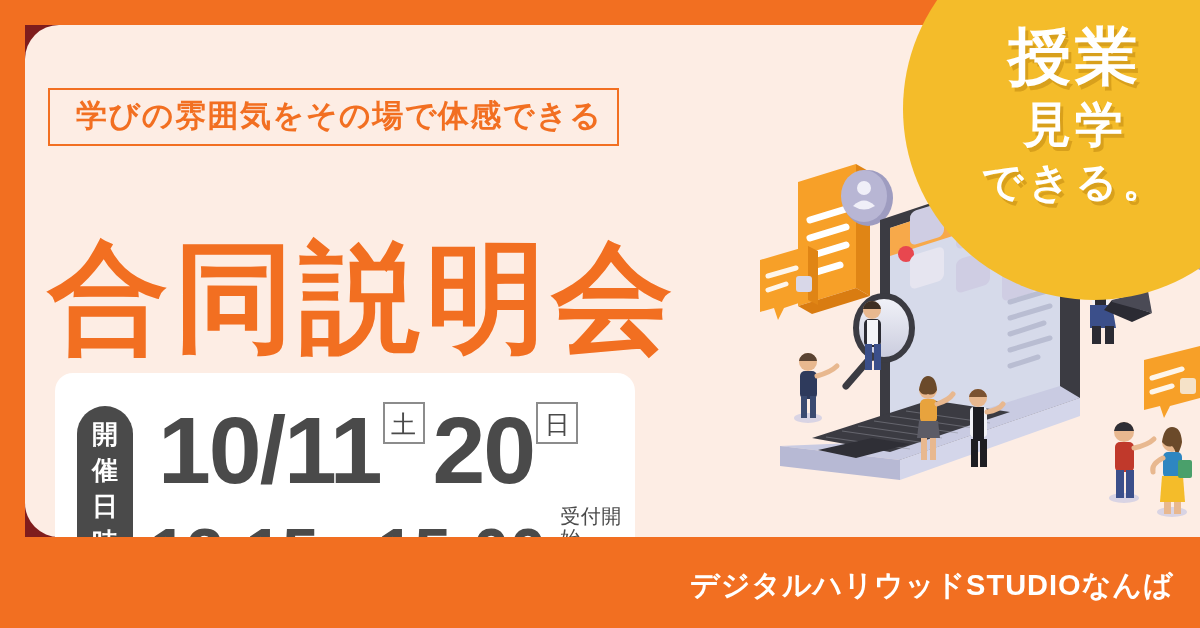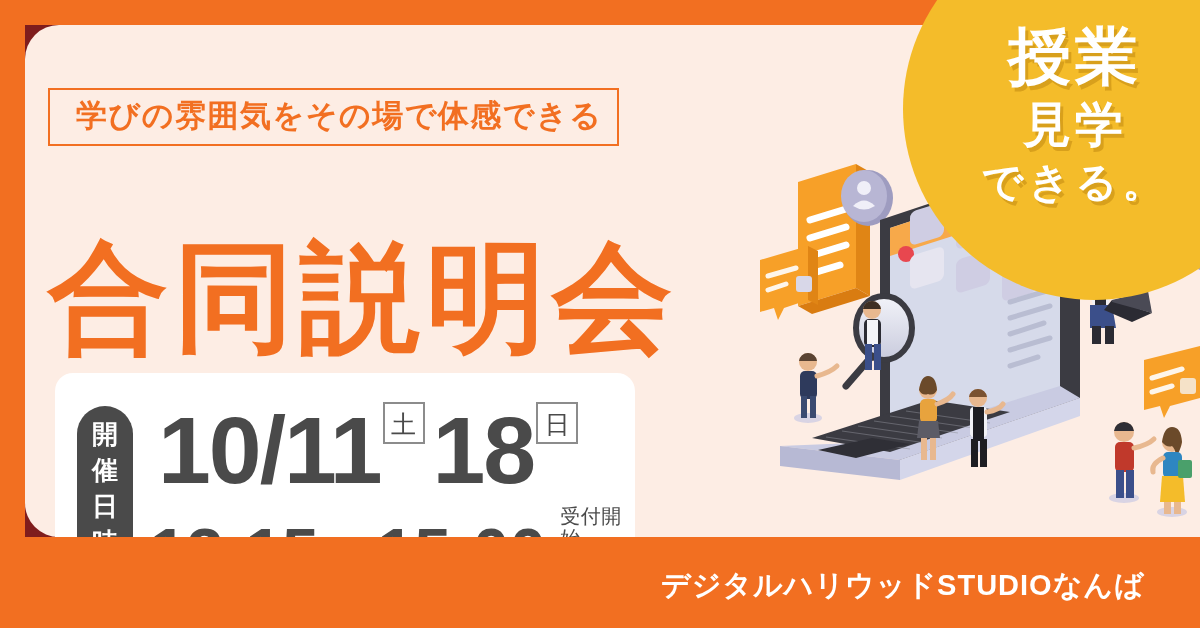--- a/index.html
+++ b/index.html
@@ -216,21 +216,21 @@
   .recep-time {
     color: #4A4A4A;
     font-size: 31px;
     line-height: 34px;
     font-weight: bold;
   }
 
   
   .studio-name {
     position: absolute;
-    left: 661px;
+    left: 690px;
     bottom: 22px;
     color: #ffffff;
     font-size: 29px;
     font-weight: bold;
     letter-spacing: 1px;
     white-space: nowrap;
   }
 
   
   .illus {
@@ -455,21 +455,21 @@
     <div class="date-pill">
       <span>開</span>
       <span>催</span>
       <span>日</span>
       <span>時</span>
     </div>
 
     <div class="date-row">
       <span class="date-big">10/11</span>
       <span class="dow-box">土</span>
-      <span class="date-big">18</span>
+      <span class="date-big">20</span>
       <span class="dow-box">日</span>
     </div>
 
     <div class="time-row">
       <span class="time-big">13:15 - 15:00</span>
       <span class="recep">
         <span class="recep-label">受付開始</span><br>
         <span class="recep-time">13:00</span>
       </span>
     </div>

